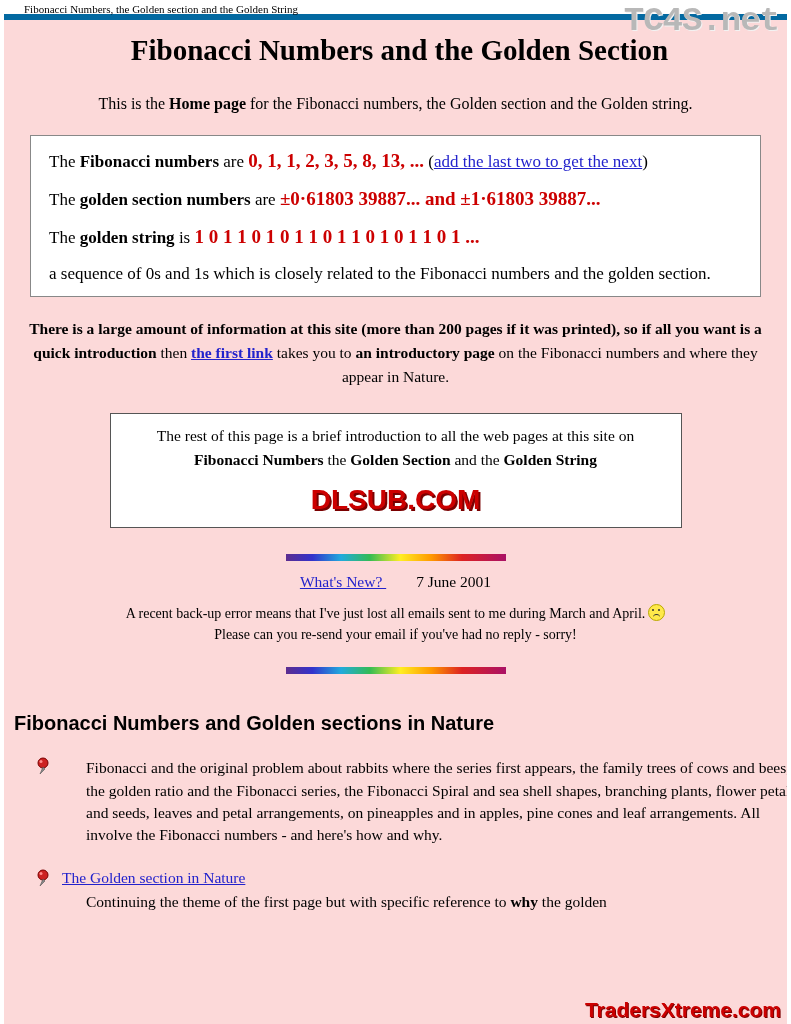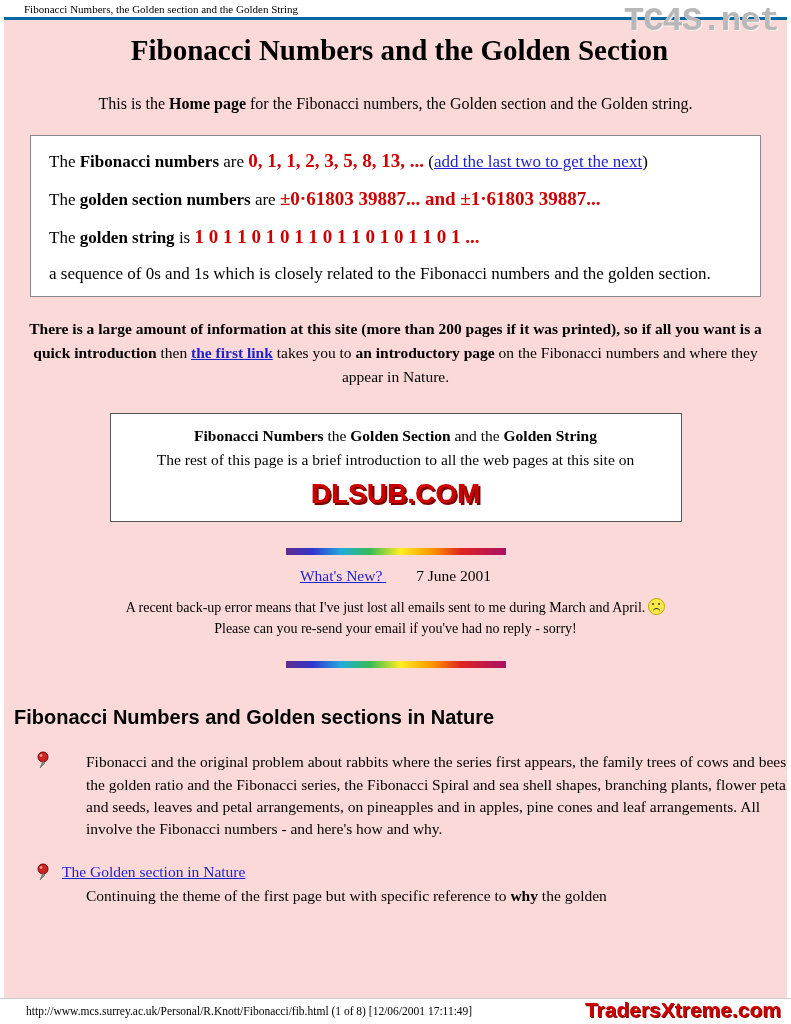--- a/index.html
+++ b/index.html
@@ -23,21 +23,21 @@
     overflow: hidden;
   }
   .topbar {
     height: 20px;
     background: #ffffff;
     font-size: 11px;
     font-family: "Liberation Serif", serif;
     color: #000;
     padding: 3px 0 0 24px;
     box-sizing: border-box;
-    border-bottom: 3px solid #0369a1;
+    border-bottom: 6px solid #0369a1;
   }
   .watermark-tc4s {
     position: absolute;
     right: 12px;
     top: 2px;
     font-family: Liberation Mono, monospace;
     font-weight: bold;
     font-size: 34px;
     color: #b8b8b8;
     letter-spacing: -1px;
@@ -107,21 +107,21 @@
     line-height: 1.55;
     position: relative;
   }
   .dlsub {
     font-family: "Liberation Sans", sans-serif;
     font-weight: bold;
     font-size: 28px;
     color: #cc0000;
     letter-spacing: 0px;
     text-shadow: 2px 2px 0 #7a0000;
-    margin-top: 0;
+    margin-top: 6px;
   }
   .rainbow {
     width: 220px;
     height: 7px;
     margin: 26px auto 0 auto;
     background: linear-gradient(to right,
       #5c2d8f 0%, #3333cc 12%, #22aadd 25%, #33bb55 38%,
       #ffee22 52%, #ff9900 66%, #dd2222 80%, #aa1166 100%);
   }
   .rainbow.second {
@@ -259,24 +259,24 @@
       <span>The </span><b>golden string</b><span> is </span><span class="red-big">1 0 1 1 0 1 0 1 1 0 1 1 0 1 0 1 1 0 1 ...</span>
     </p>
     <p class="sub">a sequence of 0s and 1s which is closely related to the Fibonacci numbers and the golden section.</p>
   </div>
 
   <p class="bigpara">
     <span>There is a large amount of information at this site (more than 200 pages if it was printed), so if all you want is a quick introduction</span><span class="normal"> then </span><a href="#">the first link</a><span class="normal"> takes you to </span><b>an introductory page</b><span class="normal"> on the Fibonacci numbers and where they appear in Nature.</span>
   </p>
 
   <div class="restbox">
+    <div>The rest of this page is a brief introduction to all the web pages at this site on</div>
     <div>
       <b>Fibonacci Numbers</b><span> the </span><b>Golden Section</b><span> and the </span><b>Golden String</b>
     </div>
-    <div>The rest of this page is a brief introduction to all the web pages at this site on</div>
     <div class="dlsub">DLSUB.COM</div>
   </div>
 
   <div class="rainbow"></div>
 
   <div class="whatsnew">
     <a href="#">What's New? </a><span class="date">7 June 2001</span>
   </div>
 
   <div class="notice">
@@ -307,18 +307,15 @@
       <a href="#">The Golden section in Nature </a>
     </div>
     <div class="entry-desc">
       <span>Continuing the theme of the first page but with specific reference to </span><b>why</b><span> the golden</span>
     </div>
   </div>
 
   <div class="edge-left"></div>
   <div class="edge-right"></div>
 
-  <div class="statusbar">
-    <span>http://www.mcs.surrey.ac.uk/Personal/R.Knott/Fibonacci/fib.html (1 of 8) [12/06/2001 17:11:49]</span>
-  </div>
   <div class="watermark-traders">TradersXtreme.com</div>
 
 </div>
 
 </body></html>

